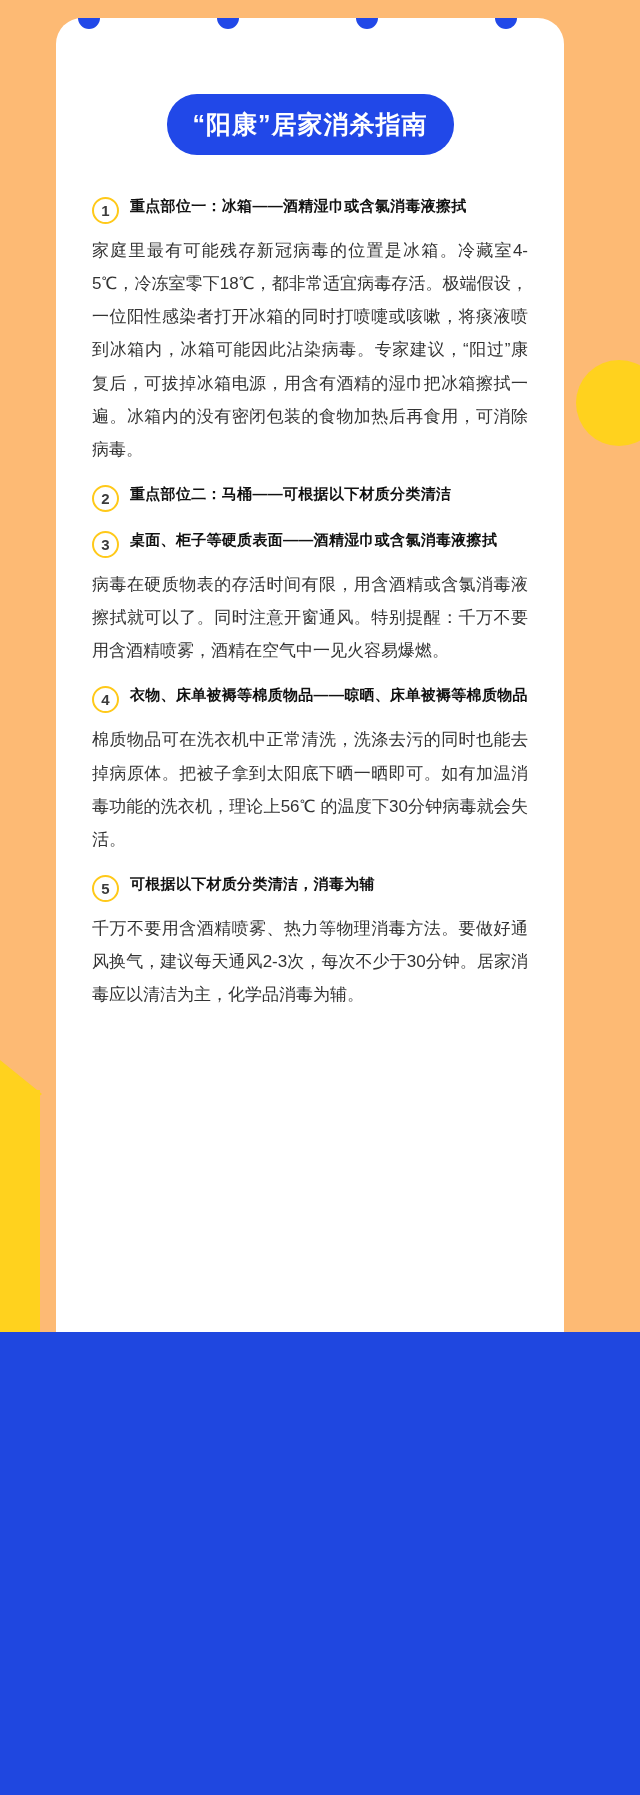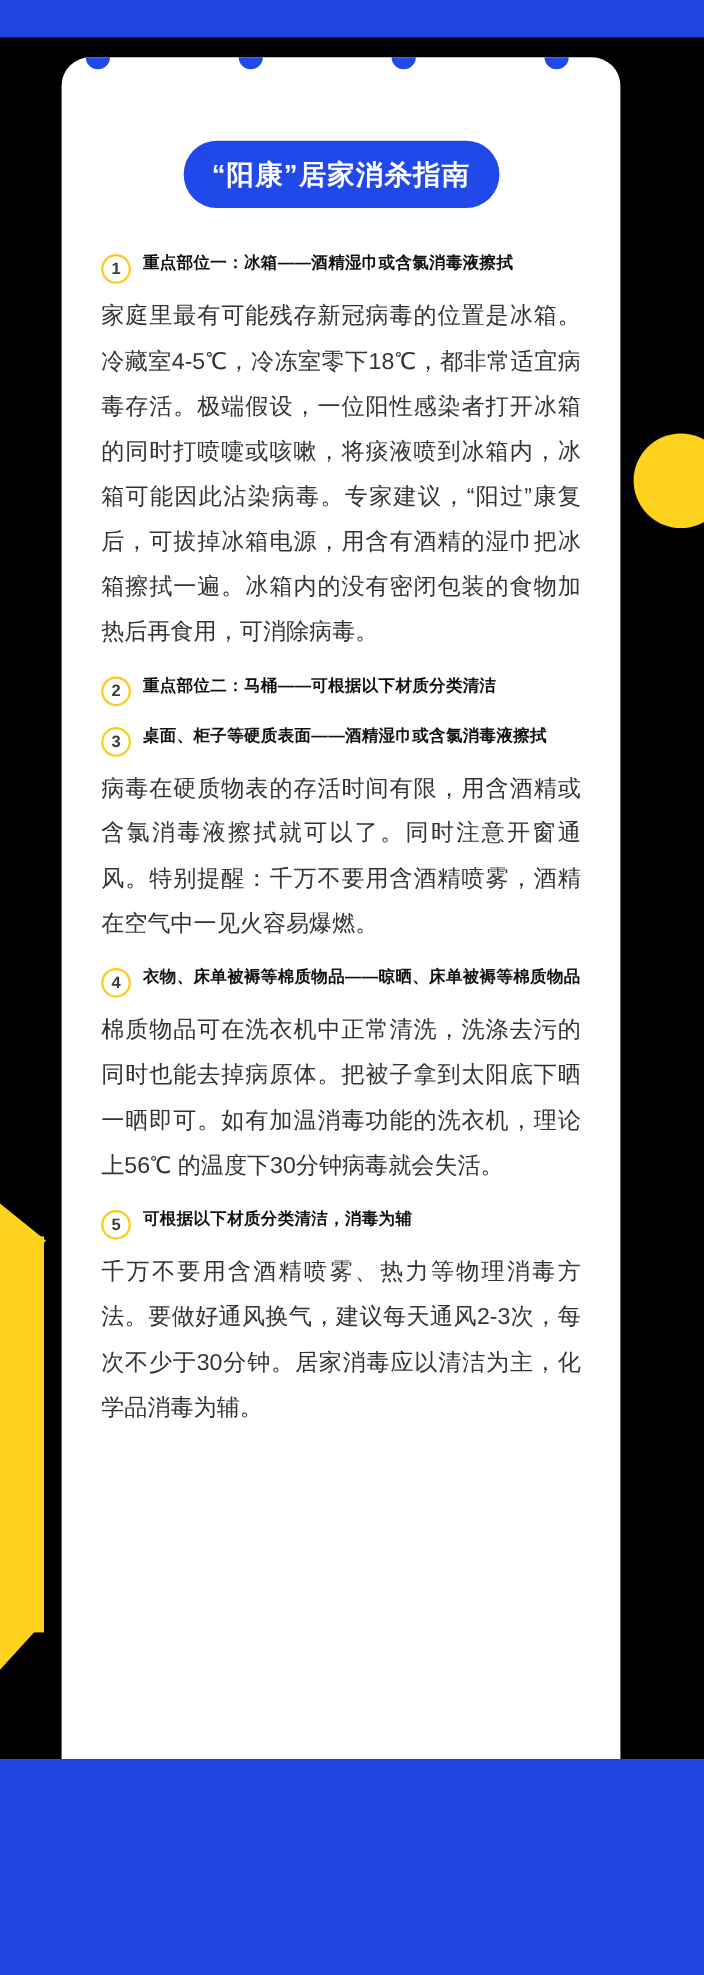--- a/index.html
+++ b/index.html
@@ -5,24 +5,23 @@
   * { box-sizing: border-box; margin: 0; padding: 0; }
   html, body {
     width: 640px;
     height: 1795px;
     background: #1f47e0;
     font-family: "Liberation Sans", sans-serif;
   }
   #root {
     position: relative;
     width: 640px;
-    height: 1565px;
+    height: 1332px;
     overflow: hidden;
-    background: #000000;
-    margin-top: 34px;
+    background: #fdba74;
   }
   
   .deco-yellow-circle {
     position: absolute;
     right: -22px;
     top: 360px;
     width: 86px;
     height: 86px;
     border-radius: 50%;
     background: #ffd21e;
@@ -158,21 +157,21 @@
     margin-top: 3px;
   }
   .sec-title {
     font-size: 15px;
     font-weight: bold;
     color: #111111;
     line-height: 1.55;
     letter-spacing: 0.3px;
   }
   .sec-body {
-    font-size: 21px;
+    font-size: 17px;
     line-height: 1.95;
     color: #333333;
     text-align: justify;
     padding-left: 0px;
   }
 </style>
 </head>
 <body>
 
 <div id="root">

